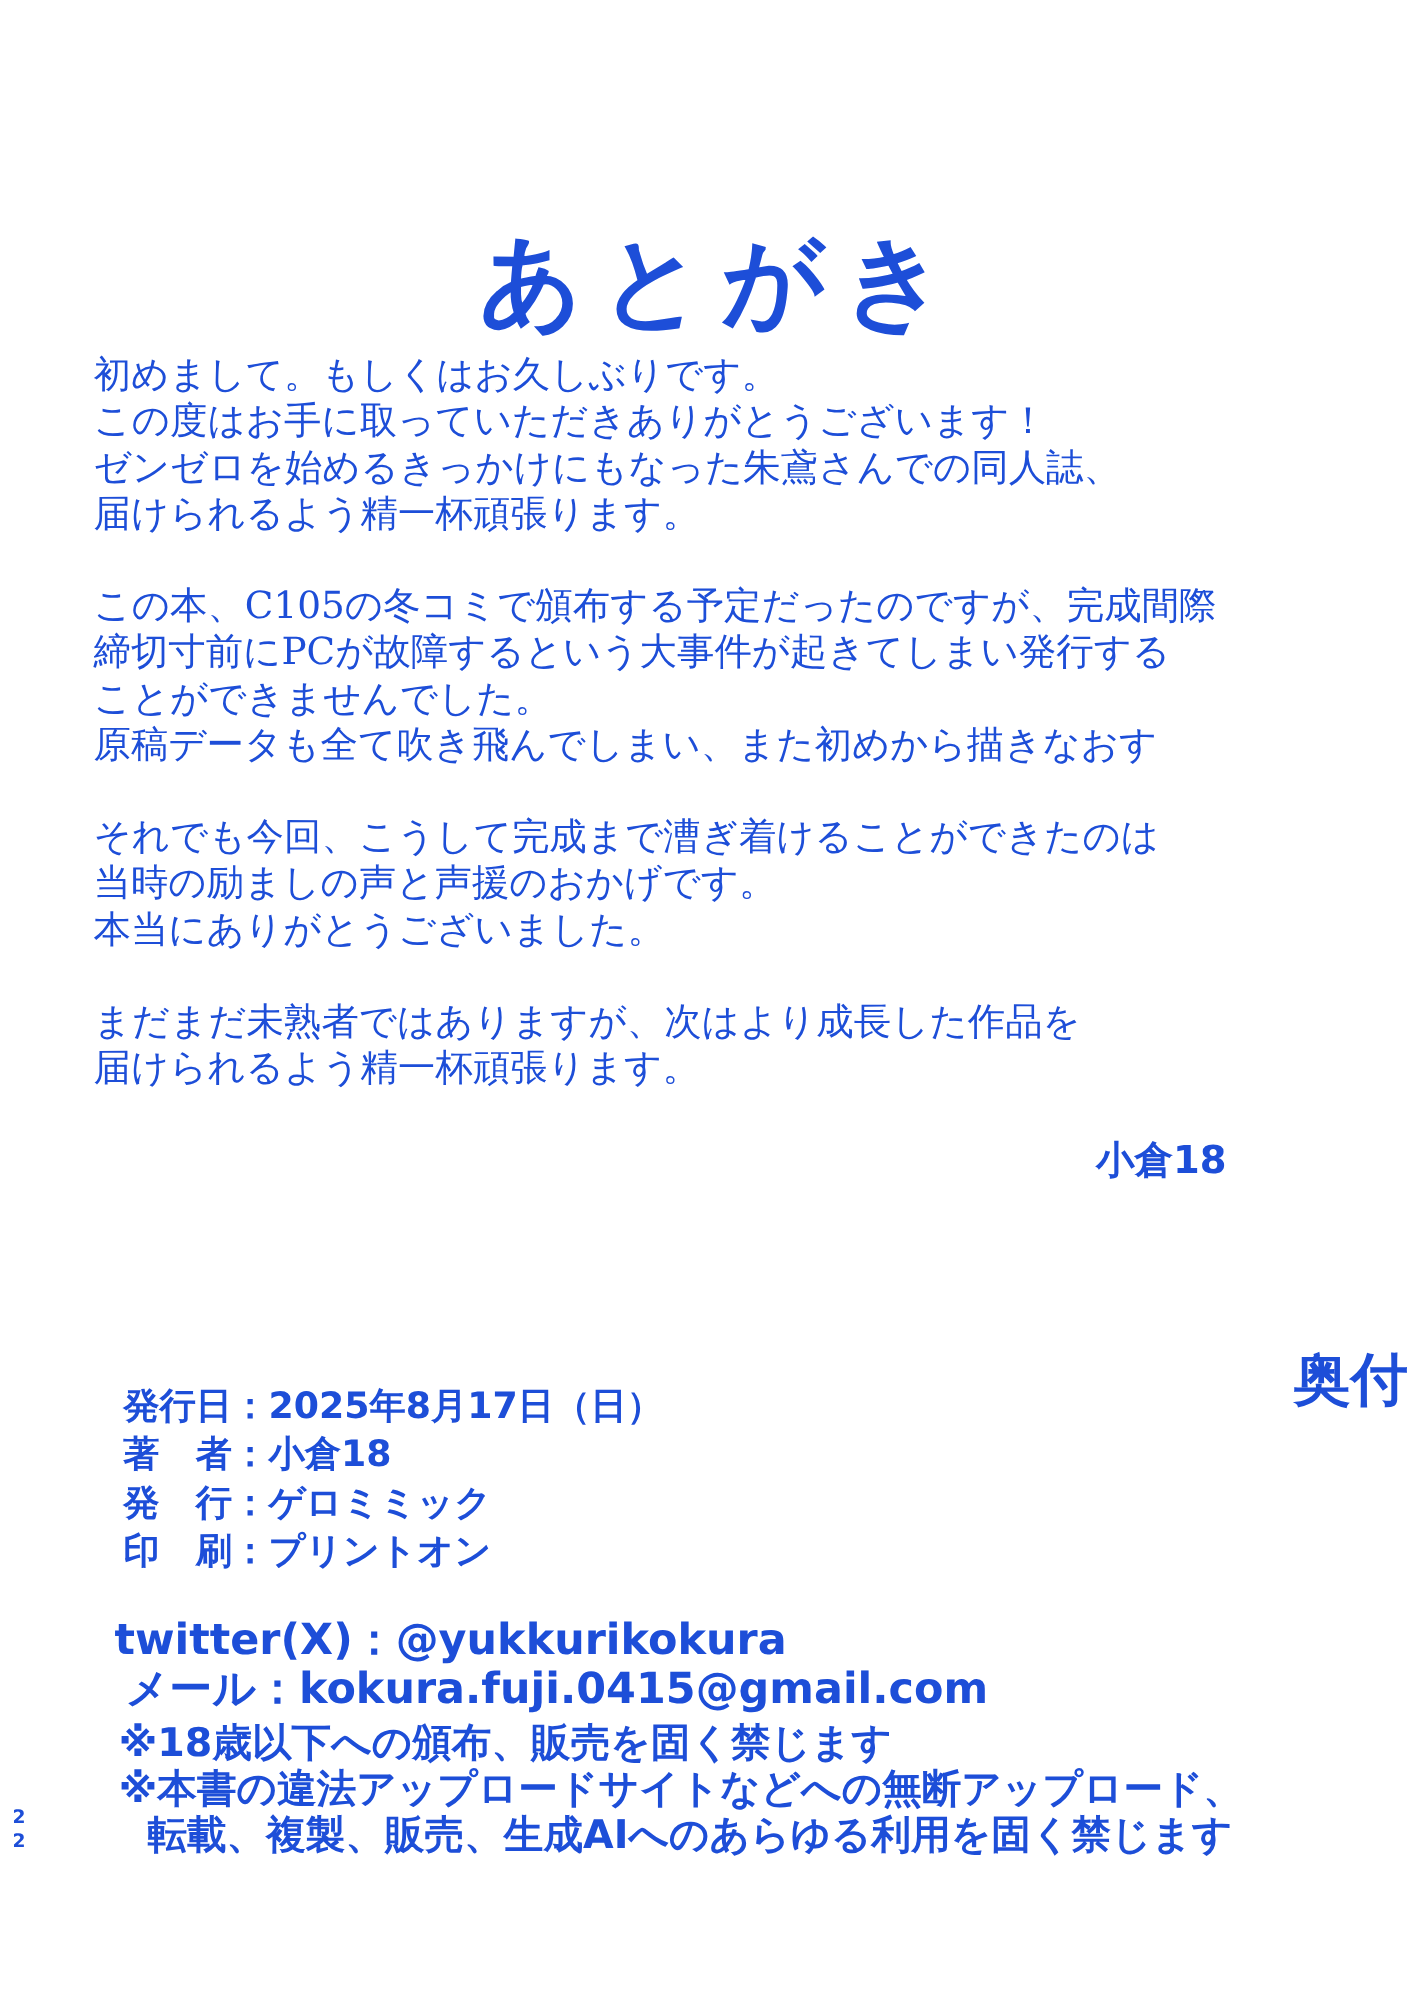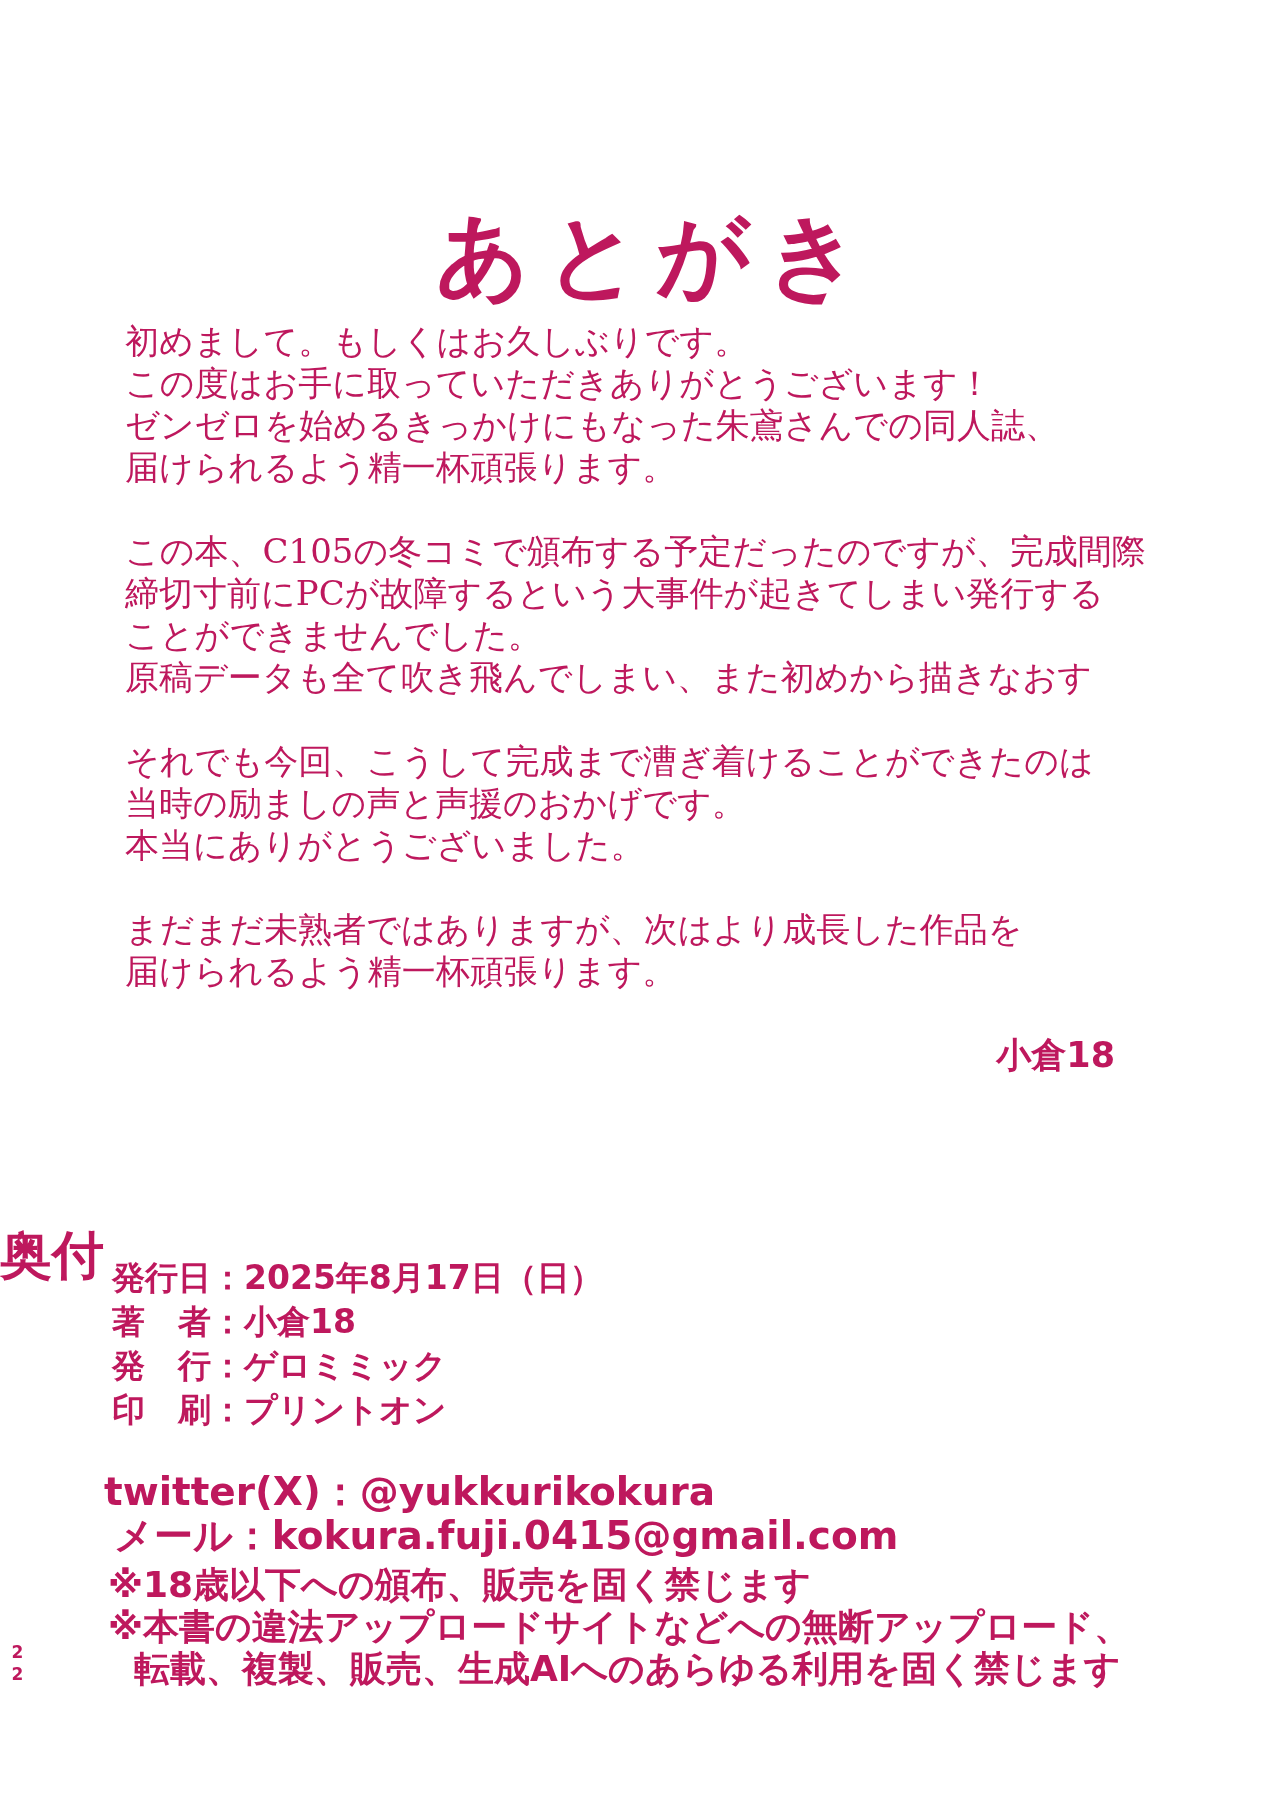--- a/index.html
+++ b/index.html
@@ -1,21 +1,21 @@
 <!DOCTYPE html>
 <html><head>
 <meta charset="utf-8">
 <style>
   html, body { margin: 0; padding: 0; background: #ffffff; }
   .page {
     position: relative;
     width: 1280px;
     height: 1808px;
     background: #ffffff;
-    color: #be185d;
+    color: #1d4ed8;
     overflow: hidden;
     font-family: "DejaVu Serif", "Liberation Serif", serif;
   }
 
   
   .afterword-title {
     position: absolute;
     top: 138px;
     left: 16px;
     width: 1280px;
@@ -29,37 +29,37 @@
   
   .afterword-body {
     position: absolute;
     left: 85px;
     top: 320px;
     width: 1030px;
     font-size: 34px;
     line-height: 42px;
   }
   .para { margin: 0 0 42px 0; }
-  .line { display: block; white-space: nowrap; margin-left: 40px; }
+  .line { display: block; white-space: nowrap; }
 
   .signature {
     text-align: right;
     font-family: "DejaVu Sans", "Liberation Sans", sans-serif;
     font-weight: bold;
     font-size: 35px;
     line-height: 42px;
   }
 
   
   .colophon-title {
     position: absolute;
     top: 1184px;
     left: 0;
     width: 1280px;
-    text-align: left;
+    text-align: right;
     font-size: 52px;
     line-height: 1.1;
     font-weight: bold;
     font-family: "DejaVu Sans", "Liberation Sans", sans-serif;
   }
   .colophon-rows {
     position: absolute;
     left: 112px;
     top: 1256px;
     font-family: "DejaVu Sans", "Liberation Sans", sans-serif;

